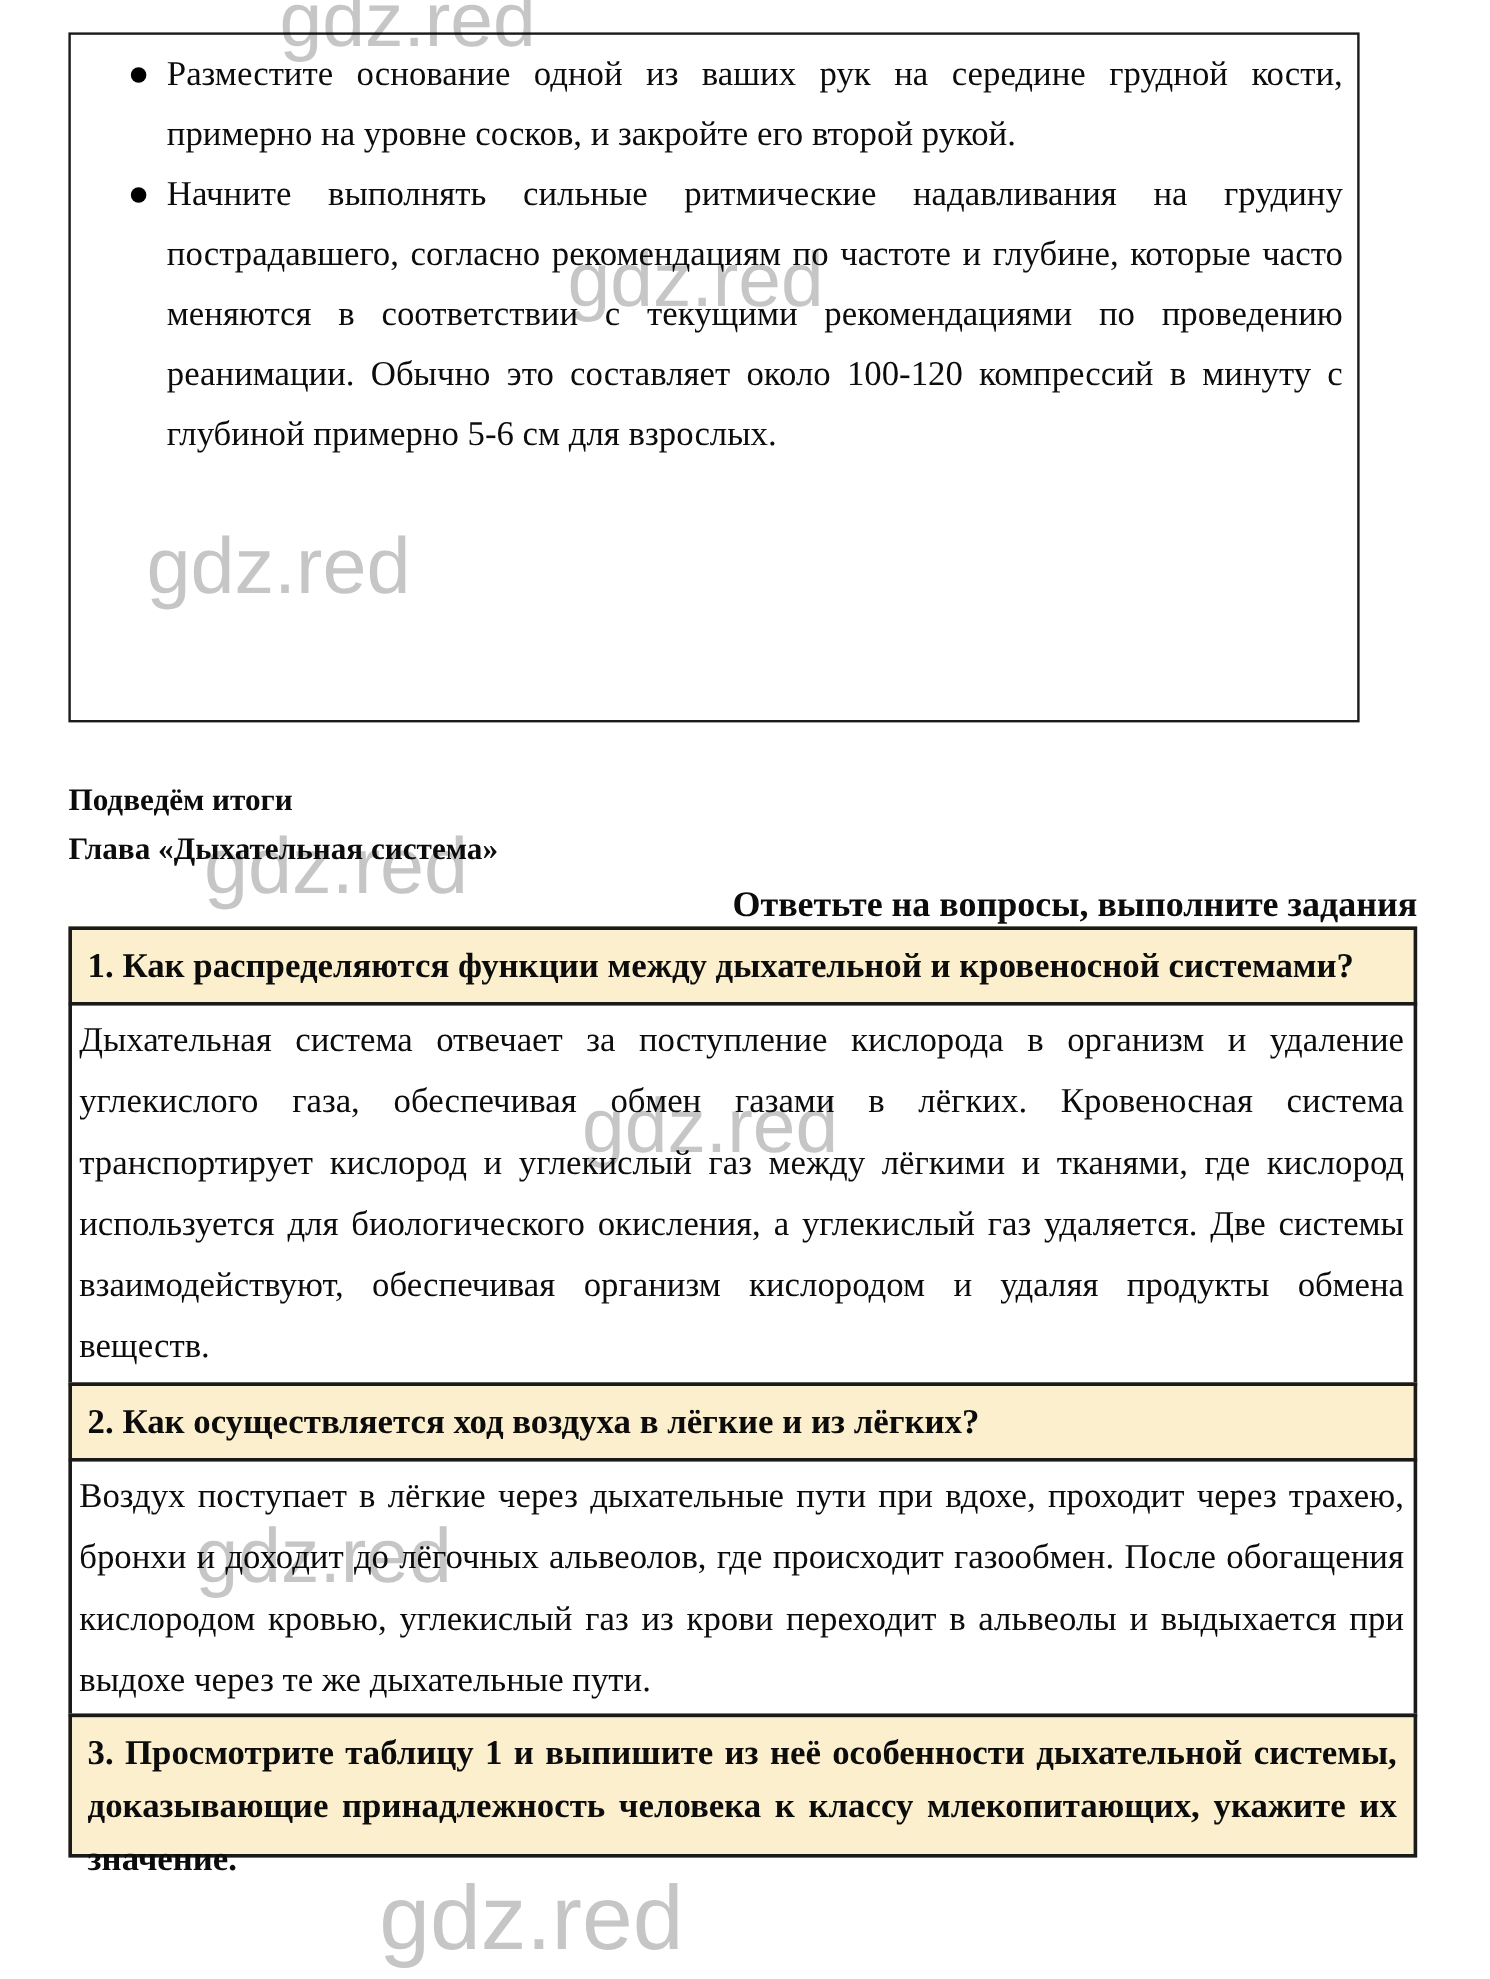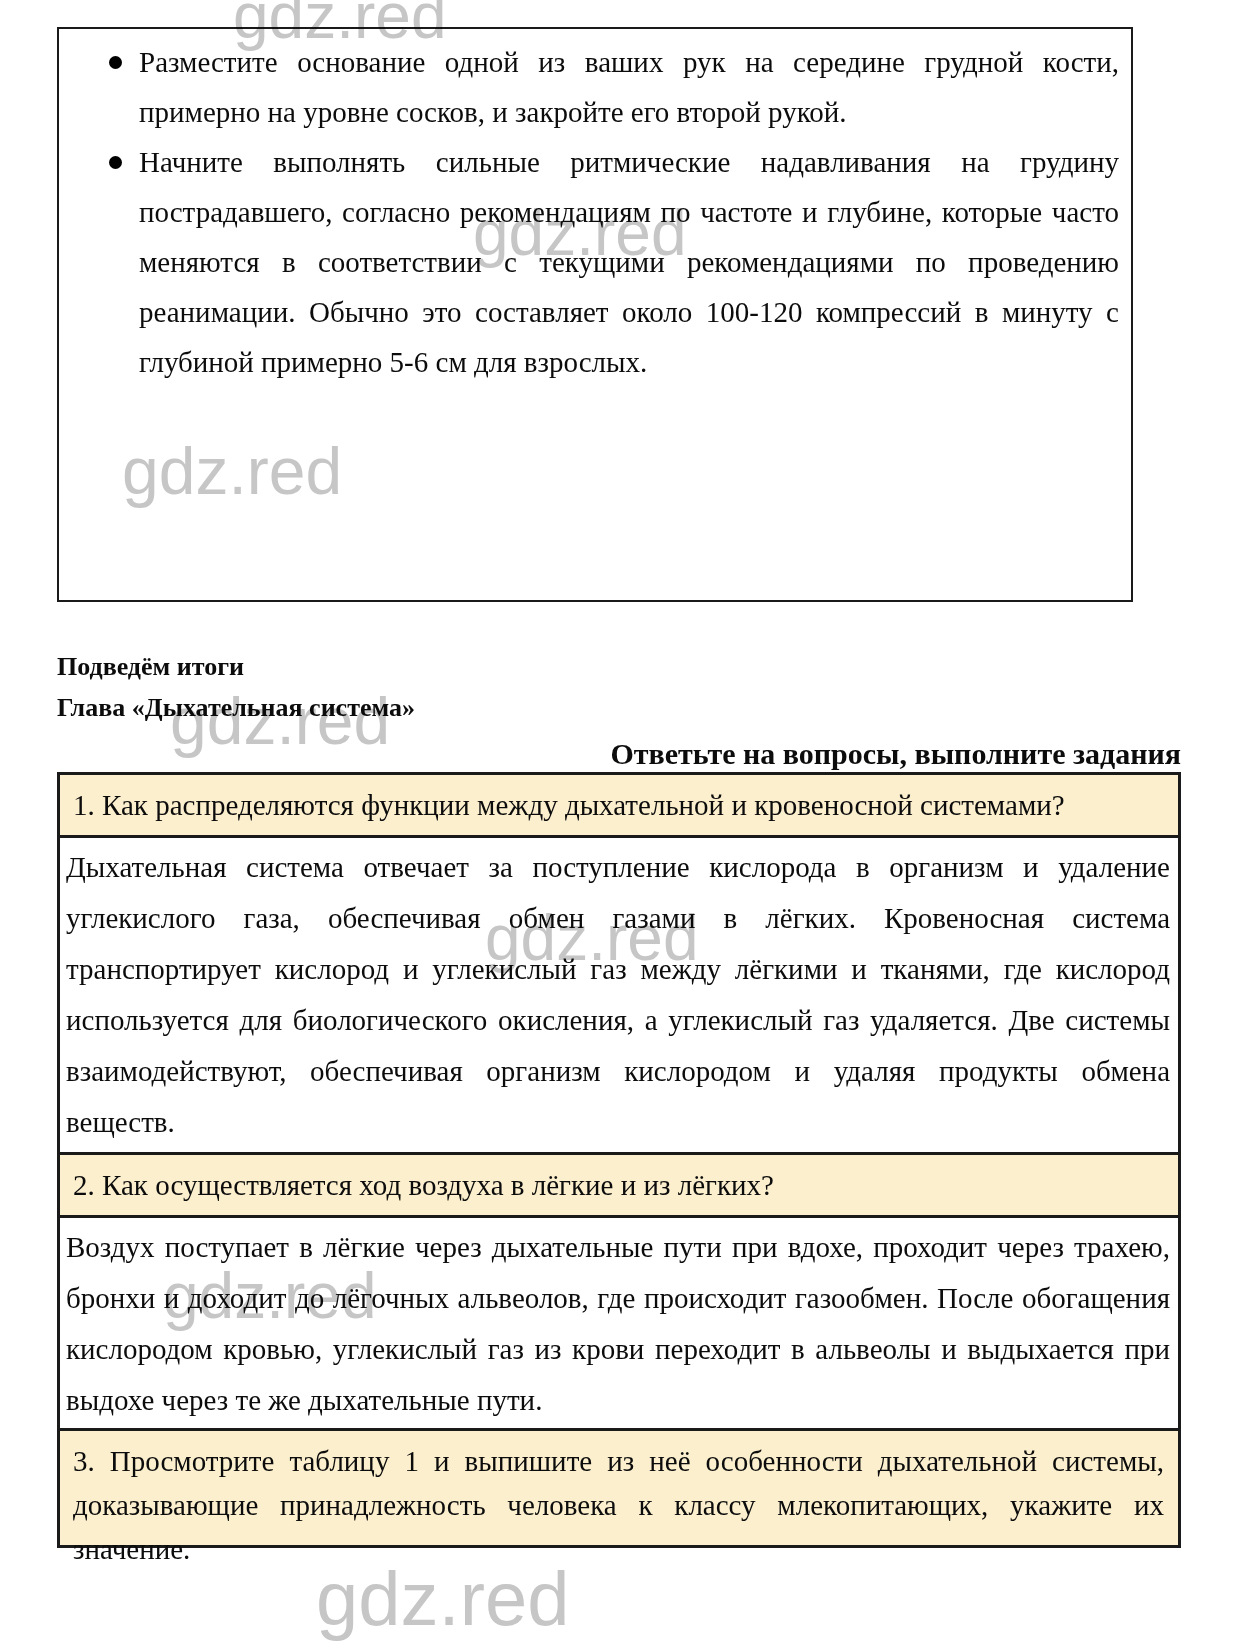--- a/index.html
+++ b/index.html
@@ -69,21 +69,21 @@
     left:57px; top:772px;
     width:1124px;
   }
   .q-box,.a-box{
     box-sizing:border-box;
     border:3px solid var(--border,#1a1a1a);
     width:1124px;
   }
   .q-box{
     background:var(--question-bg,#fbefce);
-    font-weight:normal;
+    font-weight:bold;
     font-size:29px;
     padding:8px 14px 8px 13px;
     line-height:44px;
   }
   .q-box + .a-box, .a-box + .q-box, .q-box + .q-box{ margin-top:-3px; }
   .q-single{ height:66px; }
   .q-multi{ height:120px; text-align:justify; }
   .a-box{
     background:#ffffff;
     font-size:29px;

